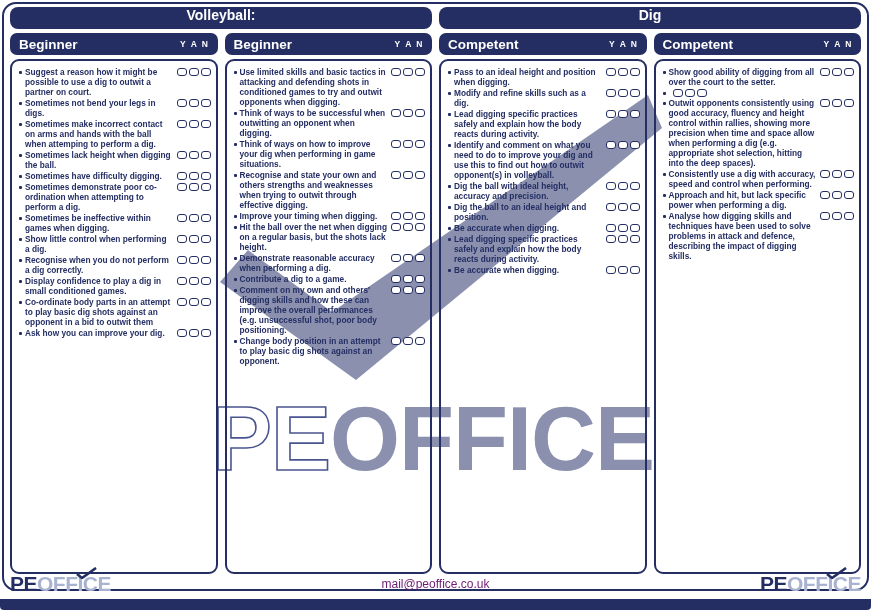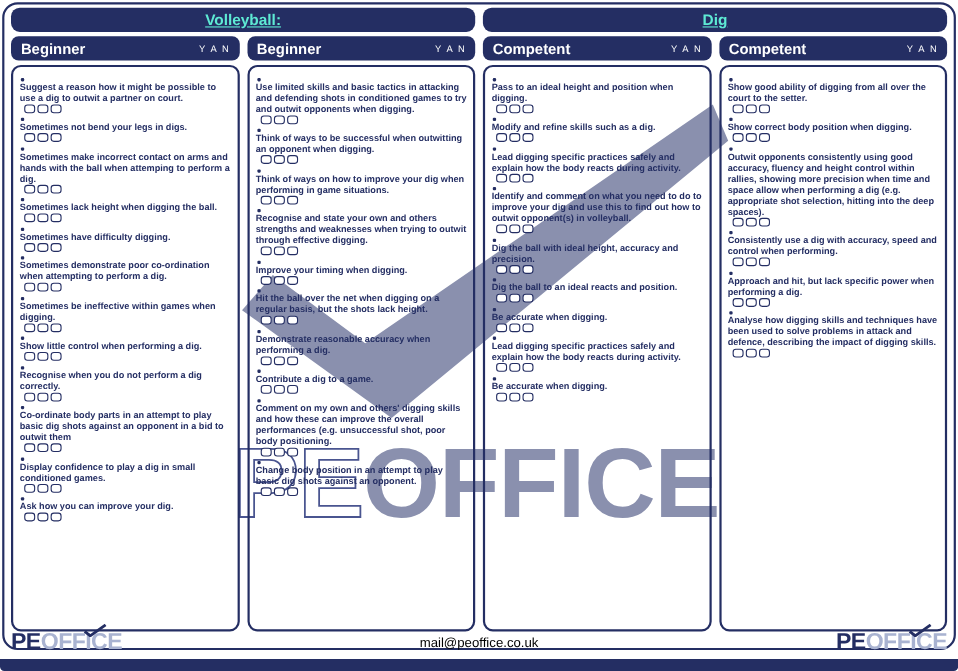--- a/index.html
+++ b/index.html
@@ -21,57 +21,57 @@
     position:absolute;left:0;right:0;bottom:0;height:11px;
     background:var(--navy);border-radius:0 0 4px 4px;
   }
   .watermark{position:absolute;left:0;top:0;width:871px;height:610px;z-index:1;pointer-events:none;}
   .grid{
     position:absolute;left:10px;top:7px;width:851px;height:567px;z-index:2;
     display:grid;grid-template-columns:repeat(4,1fr);grid-template-rows:22px 1fr;
     column-gap:7px;row-gap:4px;
   }
   .title-bar{
-    background:var(--navy);border-radius:8px;color:#5eead4;font-weight:bold;
-    font-size:14px;display:flex;align-items:center;justify-content:center;text-decoration:underline;
+    background:var(--navy);border-radius:8px;color:#ffffff;font-weight:bold;
+    font-size:14px;display:flex;justify-content:center;
   }
   .column{display:flex;flex-direction:column;min-width:0;}
   .col-header{
     height:22px;background:var(--navy);border-radius:7px;color:#fff;
     display:flex;align-items:center;justify-content:space-between;
     padding:0 8px 0 9px;flex-shrink:0;
   }
   .col-level{font-weight:bold;font-size:13.5px;text-align:center;}
-  .col-yan{font-weight:normal;font-size:8.5px;letter-spacing:1.5px;margin-left:11px;}
+  .col-yan{font-weight:bold;font-size:8.5px;letter-spacing:1.5px;margin-left:11px;}
   .card{
     margin-top:4px;flex:1;border:2px solid var(--navy);border-radius:9px;
     background:transparent;padding:6px 5px 5px 6px;overflow:hidden;
   }
   .group + .group{}
-  .item{display:flex;align-items:flex-start;margin-bottom:1px;flex-direction:column;}
+  .item{display:flex;align-items:flex-start;margin-bottom:1px;}
   .bullet{
     width:3px;height:3px;background:var(--navy);border-radius:1px;
     margin:3.5px 3px 0 1px;flex-shrink:0;
   }
   .item-text{
     flex:1;font-size:8.3px;line-height:10px;color:var(--navy);
     font-weight:bold;letter-spacing:0;min-width:0;
   }
   .boxes{display:flex;gap:2px;margin-left:4px;margin-top:1px;flex-shrink:0;}
   .cb{
     display:inline-block;width:10px;height:8px;background:#fff;
     border:1.7px solid var(--navy);border-radius:3px;cursor:pointer;
   }
   .footer{
     position:absolute;left:10px;right:10px;bottom:14px;height:24px;z-index:3;
     display:flex;align-items:center;justify-content:space-between;
   }
   .email{
     position:absolute;left:50%;transform:translateX(-50%);
-    font-size:12px;color:#000000;
+    font-size:12px;color:#701a75;
   }
   .logo{position:relative;font-weight:bold;font-size:21px;letter-spacing:-0.5px;line-height:22px;}
   .logo-pe{color:var(--navy);}
   .logo-office{color:var(--logo-light);}
   .logo-check{position:absolute;right:13px;top:-6px;}
 </style>
 </head>
 <body>
 
 <div class="sheet">
@@ -188,30 +188,30 @@
               <span class="bullet"></span>
               <div class="item-text">Recognise when you do not perform a dig correctly.</div>
               <div class="boxes">
                 <span class="cb"></span>
                 <span class="cb"></span>
                 <span class="cb"></span>
               </div>
             </div>
             <div class="item">
               <span class="bullet"></span>
+              <div class="item-text">Display confidence to play a dig in small conditioned games.</div>
+              <div class="boxes">
+                <span class="cb"></span>
+                <span class="cb"></span>
+                <span class="cb"></span>
+              </div>
+            </div>
+            <div class="item">
+              <span class="bullet"></span>
               <div class="item-text">Co-ordinate body parts in an attempt to play basic dig shots against an opponent in a bid to outwit them</div>
-              <div class="boxes">
-                <span class="cb"></span>
-                <span class="cb"></span>
-                <span class="cb"></span>
-              </div>
-            </div>
-            <div class="item">
-              <span class="bullet"></span>
-              <div class="item-text">Display confidence to play a dig in small conditioned games.</div>
               <div class="boxes">
                 <span class="cb"></span>
                 <span class="cb"></span>
                 <span class="cb"></span>
               </div>
             </div>
           </div>
           <div class="group">
             <div class="item">
               <span class="bullet"></span>
@@ -380,21 +380,21 @@
               <span class="bullet"></span>
               <div class="item-text">Dig the ball with ideal height, accuracy and precision.</div>
               <div class="boxes">
                 <span class="cb"></span>
                 <span class="cb"></span>
                 <span class="cb"></span>
               </div>
             </div>
             <div class="item">
               <span class="bullet"></span>
-              <div class="item-text">Dig the ball to an ideal reacts and position.</div>
+              <div class="item-text">Dig the ball to an ideal height and position.</div>
               <div class="boxes">
                 <span class="cb"></span>
                 <span class="cb"></span>
                 <span class="cb"></span>
               </div>
             </div>
           </div>
           <div class="group">
             <div class="item">
               <span class="bullet"></span>
@@ -439,21 +439,20 @@
               <span class="bullet"></span>
               <div class="item-text">Show good ability of digging from all over the court to the setter.</div>
               <div class="boxes">
                 <span class="cb"></span>
                 <span class="cb"></span>
                 <span class="cb"></span>
               </div>
             </div>
             <div class="item">
               <span class="bullet"></span>
-              <div class="item-text">Show correct body position when digging.</div>
               <div class="boxes">
                 <span class="cb"></span>
                 <span class="cb"></span>
                 <span class="cb"></span>
               </div>
             </div>
           </div>
           <div class="group">
             <div class="item">
               <span class="bullet"></span>

